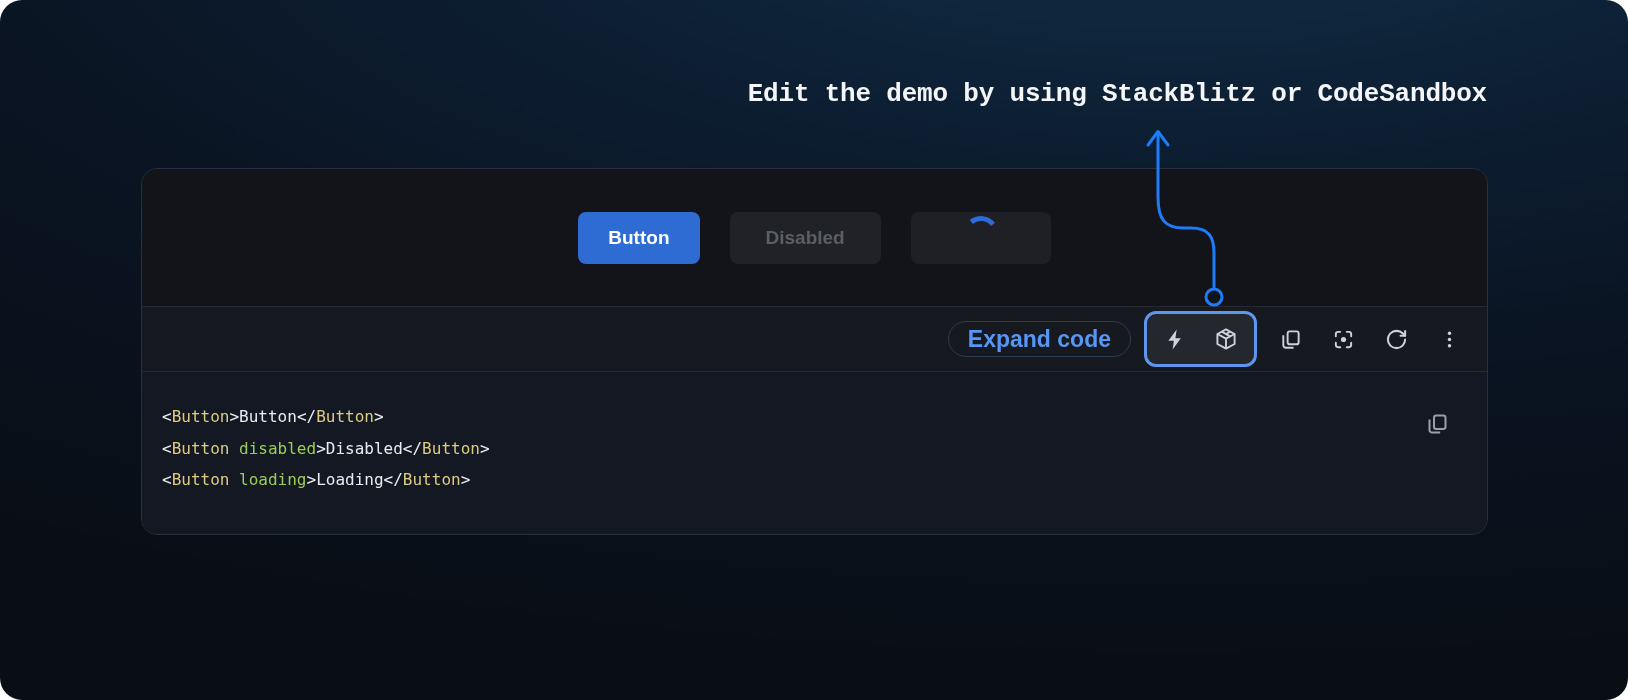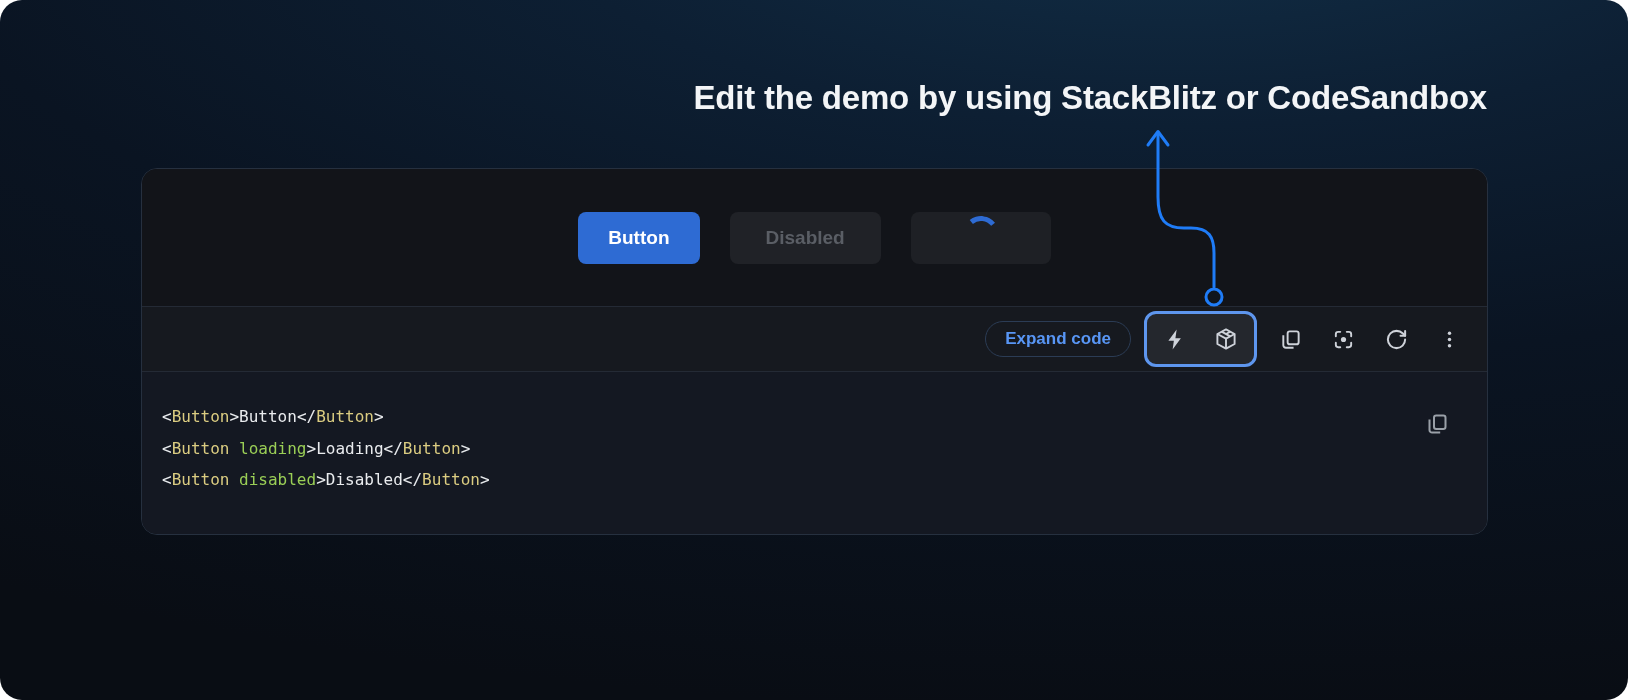--- a/index.html
+++ b/index.html
@@ -4,22 +4,23 @@
 <style>
   html,body{margin:0;padding:0;background:#ffffff;}
   .screen{
     position:relative;width:1628px;height:700px;overflow:hidden;
     border-radius:22px;
     background:radial-gradient(135% 120% at 72% -18%, #123049 0%, #0d1f33 30%, #0a1422 58%, #090d14 100%);
     font-family:"Liberation Sans", sans-serif;
   }
   .annotation{
     position:absolute;top:79px;right:141px;
-    color:#f3f5f7;font-size:33px;font-weight:700;letter-spacing:-0.2px;
+    color:#f3f5f7;font-size:26px;font-weight:700;letter-spacing:-0.2px;
     white-space:nowrap;
+    font-family:Liberation Mono, monospace;
   }
   .card{
     position:absolute;left:141px;top:168px;width:1345px;height:365px;
     border:1px solid #26303f;border-radius:16px;overflow:hidden;
     display:flex;flex-direction:column;background:#121419;
     box-sizing:content-box;
   }
   .demo-section{
     height:137px;flex:none;display:flex;align-items:center;justify-content:center;
     gap:30px;background:#121419;
@@ -35,21 +36,21 @@
     display:block;width:26px;height:26px;border-radius:50%;margin-top:-7px;
     border:5px solid transparent;border-top-color:#2e6bd3;transform:rotate(6deg);
   }
   .toolbar{
     height:66px;flex:none;box-sizing:border-box;background:#16191f;
     border-top:1px solid #242a35;border-bottom:1px solid #242a35;
     display:flex;align-items:center;justify-content:flex-end;padding-right:26px;
   }
   .expand-pill{
     height:36px;padding:0 19px;border:1px solid #2b3c55;border-radius:999px;
-    background:transparent;color:#5896f5;font-size:17px;font-weight:600;
+    background:transparent;color:#5896f5;font-size:23px;font-weight:600;
     font-family:"Liberation Sans", sans-serif;cursor:pointer;margin-right:13px;
   }
   .icon-group{
     height:50px;border:3px solid #5e96ee;border-radius:12px;background:#24272d;
     display:flex;align-items:center;gap:27px;padding:0 16px;
   }
   .toolbar-icons{display:flex;align-items:center;gap:29px;margin-left:21px;}
   .icon-btn{
     width:24px;height:24px;display:flex;align-items:center;justify-content:center;
     background:none;border:none;padding:0;color:#ced2d9;cursor:pointer;
@@ -134,22 +135,22 @@
               <circle cx="12" cy="12" r="1.8"></circle>
               <circle cx="12" cy="18.5" r="1.8"></circle>
           </svg>
         </button>
       </div>
     </div>
 
     <div class="code-section">
       <div>
           <div class="code-line"><span class="tok-punct">&lt;</span><span class="tok-tag">Button</span><span class="tok-punct">&gt;</span><span class="tok-text">Button</span><span class="tok-punct">&lt;/</span><span class="tok-tag">Button</span><span class="tok-punct">&gt;</span></div>
+          <div class="code-line"><span class="tok-punct">&lt;</span><span class="tok-tag">Button</span><span class="tok-attr"> disabled</span><span class="tok-punct">&gt;</span><span class="tok-text">Disabled</span><span class="tok-punct">&lt;/</span><span class="tok-tag">Button</span><span class="tok-punct">&gt;</span></div>
           <div class="code-line"><span class="tok-punct">&lt;</span><span class="tok-tag">Button</span><span class="tok-attr"> loading</span><span class="tok-punct">&gt;</span><span class="tok-text">Loading</span><span class="tok-punct">&lt;/</span><span class="tok-tag">Button</span><span class="tok-punct">&gt;</span></div>
-          <div class="code-line"><span class="tok-punct">&lt;</span><span class="tok-tag">Button</span><span class="tok-attr"> disabled</span><span class="tok-punct">&gt;</span><span class="tok-text">Disabled</span><span class="tok-punct">&lt;/</span><span class="tok-tag">Button</span><span class="tok-punct">&gt;</span></div>
         </div>
       <button class="code-copy">
         <svg width="24" height="24" viewBox="0 0 24 24" fill="none" stroke="currentColor" stroke-width="2">
           <rect x="9" y="3.5" width="11.5" height="13.5" rx="2.2"></rect>
           <path d="M4.5 7.5V18a2.6 2.6 0 0 0 2.6 2.6H15.2"></path>
         </svg>
       </button>
     </div>
 
   </div>

